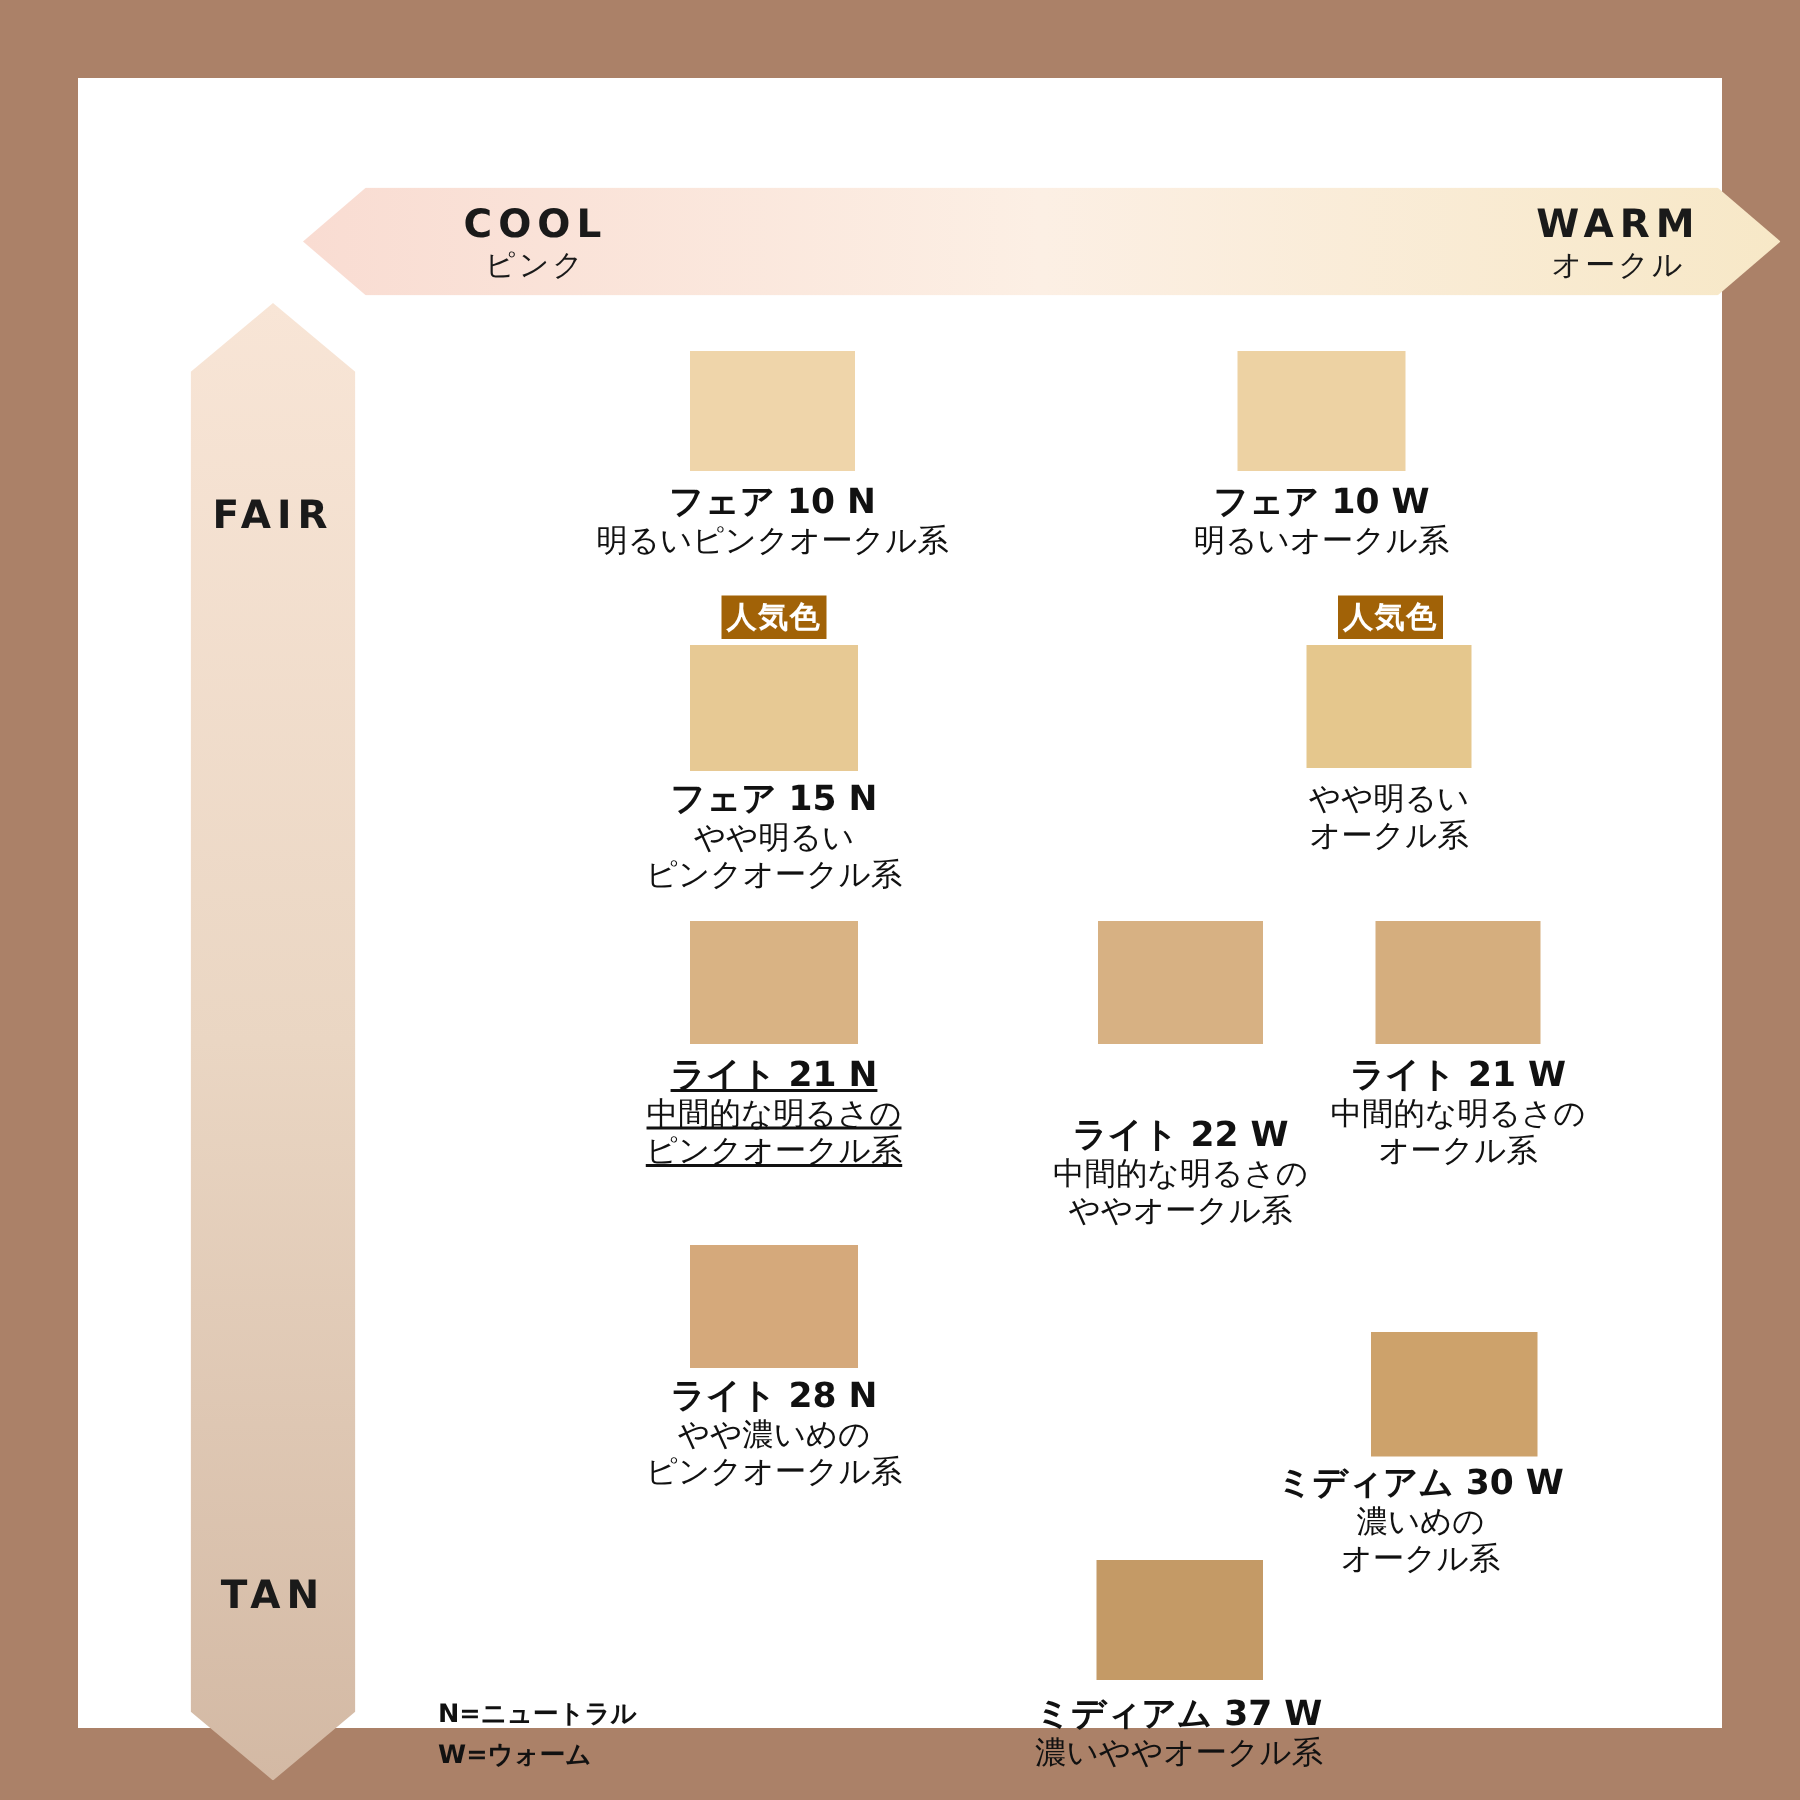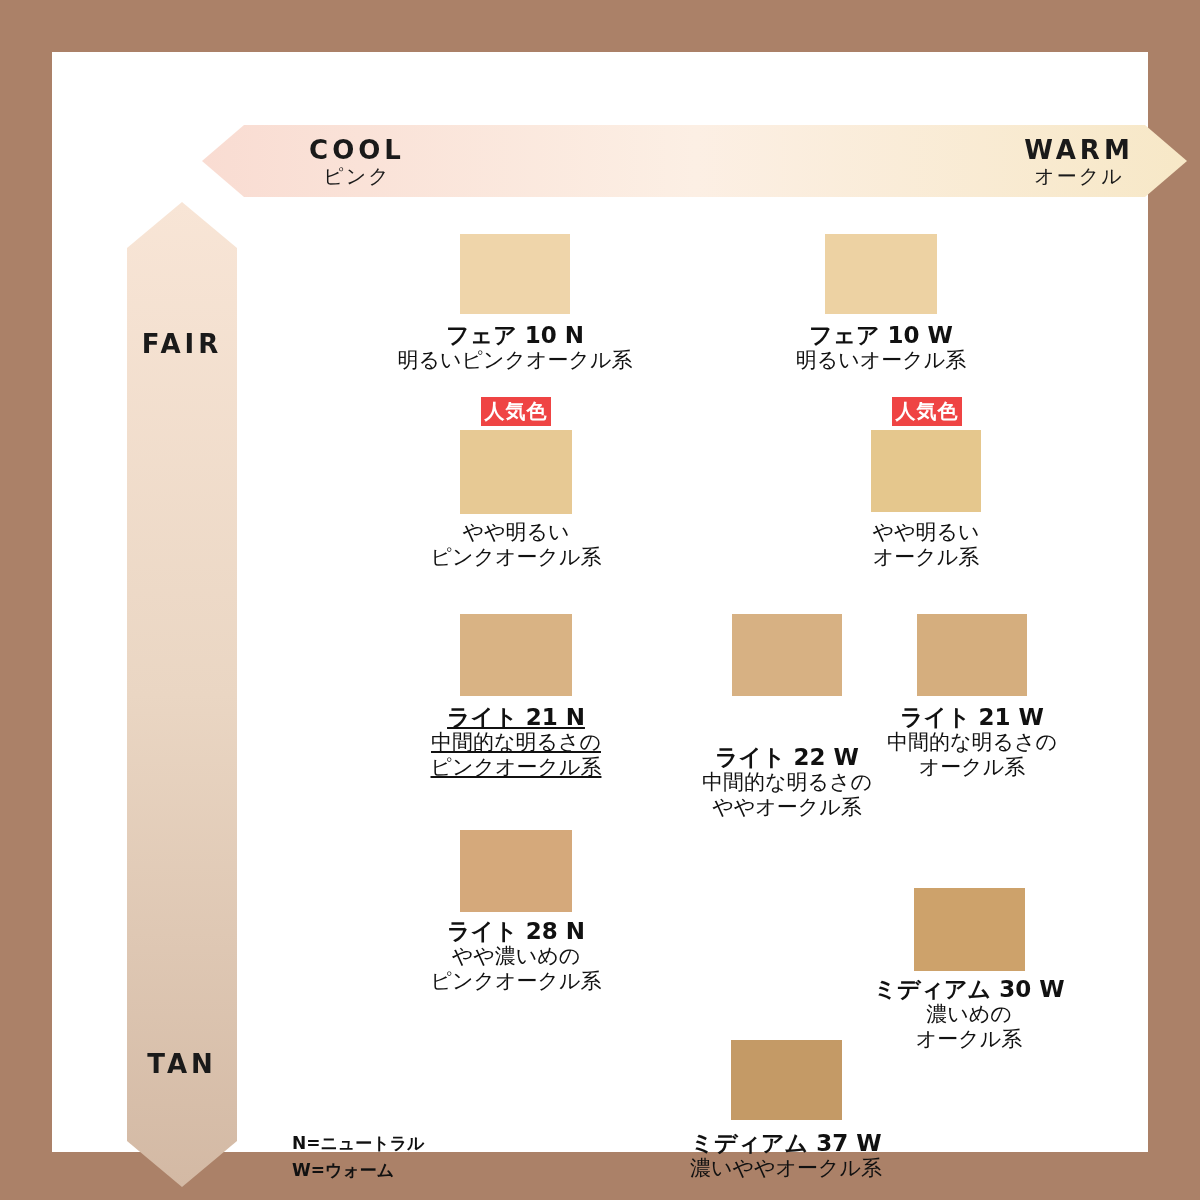--- a/index.html
+++ b/index.html
@@ -50,26 +50,26 @@
   .shade-name{font-size:23px;font-weight:bold;line-height:26px;}
   .shade-desc{font-size:21px;line-height:25px;}
   .l-10n{left:303px;top:270px;}
   .l-10w{left:669px;top:270px;}
   .l-15n{left:304px;top:468px;}
   .l-15w{left:714px;top:468px;}
   .l-21n{left:304px;top:652px;text-decoration:underline;}
   .l-22w{left:575px;top:652px;margin-top:40px;}
   .l-21w{left:760px;top:652px;}
   .l-28n{left:304px;top:866px;}
-  .l-30w{left:757px;top:924px;}
+  .l-30w{left:735px;top:924px;}
   .l-37w{left:574px;top:1078px;}
 
   
   .badge{
-    position:absolute;background:#ef4444;color:#fff;
+    position:absolute;background:#a16207;color:#fff;
     font-size:20px;font-weight:bold;line-height:29px;
     width:70px;height:29px;text-align:center;letter-spacing:1px;
   }
   .b-15n{left:429px;top:345px;}
   .b-15w{left:840px;top:345px;}
 
   
   #legend{
     left:240px;top:1078px;width:300px;
     font-size:17px;font-weight:bold;line-height:27px;color:#111;
@@ -110,20 +110,21 @@
 
   <div class="shade-label l-10n">
     <div class="shade-name">フェア 10 N</div>
     <div class="shade-desc">明るいピンクオークル系</div>
   </div>
   <div class="shade-label l-10w">
     <div class="shade-name">フェア 10 W</div>
     <div class="shade-desc">明るいオークル系</div>
   </div>
   <div class="shade-label l-15n">
+    <div class="shade-name">フェア 15 N</div>
     <div class="shade-desc">やや明るい</div>
     <div class="shade-desc">ピンクオークル系</div>
   </div>
   <div class="shade-label l-15w">
     <div class="shade-desc">やや明るい</div>
     <div class="shade-desc">オークル系</div>
   </div>
   <div class="shade-label l-21n">
     <div class="shade-name">ライト 21 N</div>
     <div class="shade-desc">中間的な明るさの</div>

